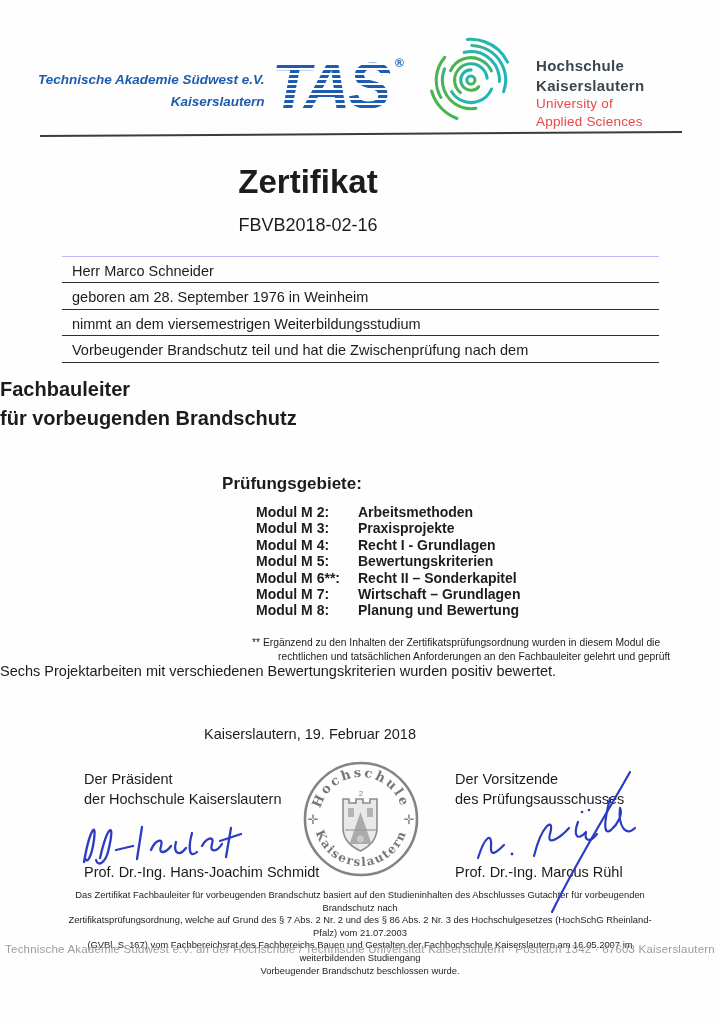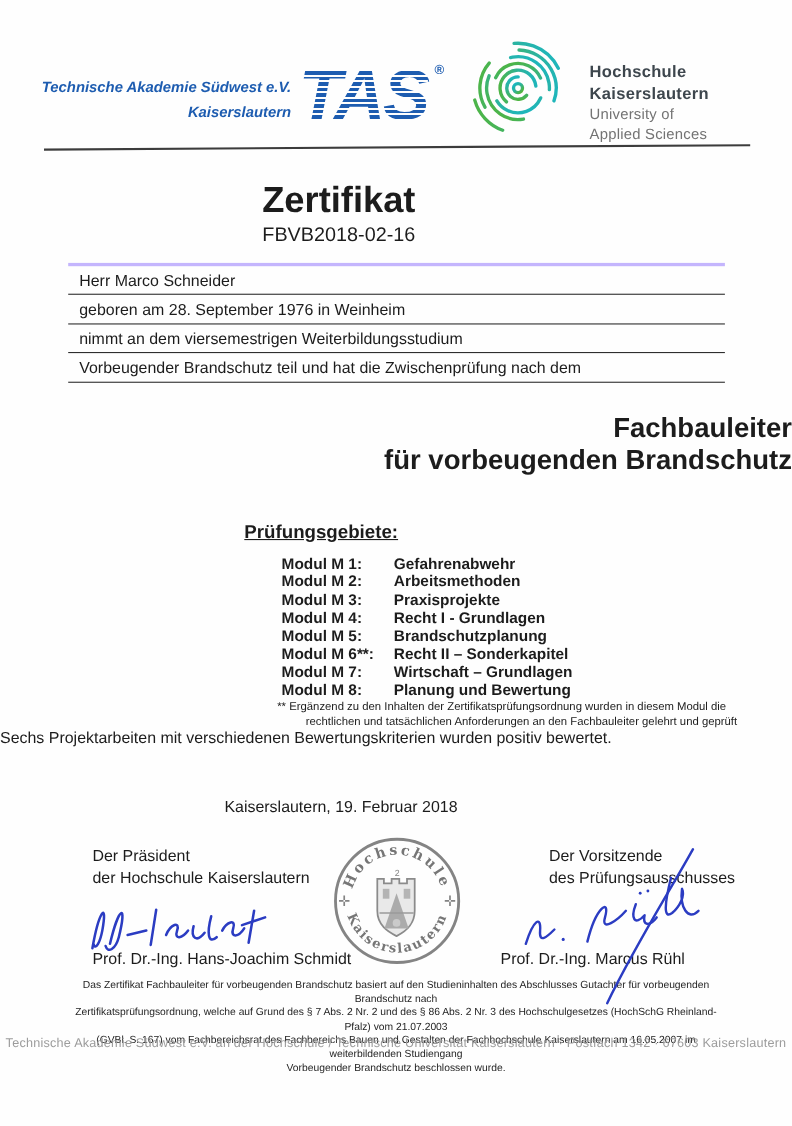--- a/index.html
+++ b/index.html
@@ -14,48 +14,48 @@
     font-size:13.5px;line-height:1.65;margin-top:9px;}
   .tas-letters-wrap{position:relative;margin-left:7px;}
   .tas-letters{font-size:64px;font-weight:bold;font-style:italic;color:#1d5cb0;
     line-height:0.82;letter-spacing:-2px;display:block;}
   .tas-stripes{position:absolute;inset:0;
     background:repeating-linear-gradient(to bottom,rgba(255,255,255,0) 0 3px,#fefefe 3px 5px);}
   .tas-reg{position:absolute;top:-4px;right:-15px;font-size:12px;color:#1d5cb0;font-weight:bold;font-style:normal;}
   .hs-logo{position:absolute;top:24px;left:424px;display:flex;}
   .hs-text{margin-left:10px;margin-top:32px;}
   .hs-name{font-weight:bold;color:#3d464d;font-size:15px;line-height:1.3;letter-spacing:0.3px;}
-  .hs-sub{color:#737373;font-size:13.5px;line-height:1.3;letter-spacing:0.2px;}
+  .hs-sub{color:#ef4444;font-size:13.5px;line-height:1.3;letter-spacing:0.2px;}
   .header-rule{position:absolute;top:133px;left:40px;width:642px;height:0;
     border-top:2px solid #3c3c3c;transform:rotate(-0.35deg);}
   
   .title-block{position:absolute;top:163px;left:0;width:616px;text-align:center;}
   .title-main{font-size:33px;font-weight:bold;letter-spacing:0;}
-  .title-no{font-size:18px;margin-top:2px;}
-  
-  .ruled{position:absolute;top:239px;left:62px;width:597px;border-top:3px solid #c4b5fd;}
+  .title-no{font-size:18px;margin-top:14px;}
+  
+  .ruled{position:absolute;top:256px;left:62px;width:597px;border-top:1px solid #c4b5fd;}
   .ruled-row{height:26.4px;border-bottom:1px solid #2e2e2e;font-size:14.5px;
     padding:6px 0 0 10px;box-sizing:border-box;}
   
-  .award{position:absolute;top:375px;left:0;width:720px;text-align:right;
-    font-size:25px;font-weight:bold;line-height:29px;}
+  .award{position:absolute;top:375px;left:0;width:720px;text-align:left;
+    font-size:20px;font-weight:bold;line-height:29px;}
   
   .exam-heading{position:absolute;top:474px;left:0;width:584px;text-align:center;
-    font-size:17px;font-weight:bold;text-decoration:underline;}
+    font-size:17px;font-weight:bold;}
   .modules{position:absolute;top:504px;left:256px;font-size:14px;font-weight:bold;line-height:16.4px;}
   .module-row{display:flex;}
   .module-label{width:102px;flex:0 0 102px;}
   .footnote{position:absolute;top:636px;left:252px;font-size:10.3px;line-height:1.32;color:#1c1c1c;}
   .footnote-l2{margin-left:26px;}
   .statement{position:absolute;top:663px;left:0;width:708px;font-size:14.5px;}
   .place-date{position:absolute;top:726px;left:0;width:620px;text-align:center;font-size:14.5px;}
   
   .sig-role{position:absolute;font-size:14.5px;line-height:1.4;}
   .sig-role.left{top:769px;left:84px;}
-  .sig-role.right{top:769px;left:455px;margin-left:44px;}
+  .sig-role.right{top:769px;left:455px;}
   .sig-name{position:absolute;top:864px;font-size:14.5px;}
   .sig-name.left{left:84px;}
   .sig-name.right{left:455px;}
   .seal-svg{position:absolute;top:756px;left:298px;width:126px;height:126px;opacity:0.85;}
   .signature-svg{position:absolute;pointer-events:none;}
   .sig-svg-left{top:812px;left:76px;width:190px;height:58px;}
   .sig-svg-right{top:766px;left:458px;width:195px;height:148px;z-index:3;}
   
   .legal{position:absolute;top:889px;left:60px;width:600px;text-align:center;
     font-size:9.4px;line-height:1.34;color:#242424;}
@@ -122,38 +122,34 @@
 
   <div class="award">
     <div>Fachbauleiter</div>
     <div>für vorbeugenden Brandschutz</div>
   </div>
 
   <div class="exam-heading">Prüfungsgebiete:</div>
 
   <div class="modules">
     <div class="module-row">
-      <span class="module-label">Modul M 1:</span>
-      <span class="module-value">Gefahrenabwehr</span>
-    </div>
-    <div class="module-row">
       <span class="module-label">Modul M 2:</span>
       <span class="module-value">Arbeitsmethoden</span>
     </div>
     <div class="module-row">
       <span class="module-label">Modul M 3:</span>
       <span class="module-value">Praxisprojekte</span>
     </div>
     <div class="module-row">
       <span class="module-label">Modul M 4:</span>
       <span class="module-value">Recht I - Grundlagen</span>
     </div>
     <div class="module-row">
       <span class="module-label">Modul M 5:</span>
-      <span class="module-value">Brandschutzplanung</span>
+      <span class="module-value">Bewertungskriterien</span>
     </div>
     <div class="module-row">
       <span class="module-label">Modul M 6**:</span>
       <span class="module-value">Recht II – Sonderkapitel</span>
     </div>
     <div class="module-row">
       <span class="module-label">Modul M 7:</span>
       <span class="module-value">Wirtschaft – Grundlagen</span>
     </div>
     <div class="module-row">

